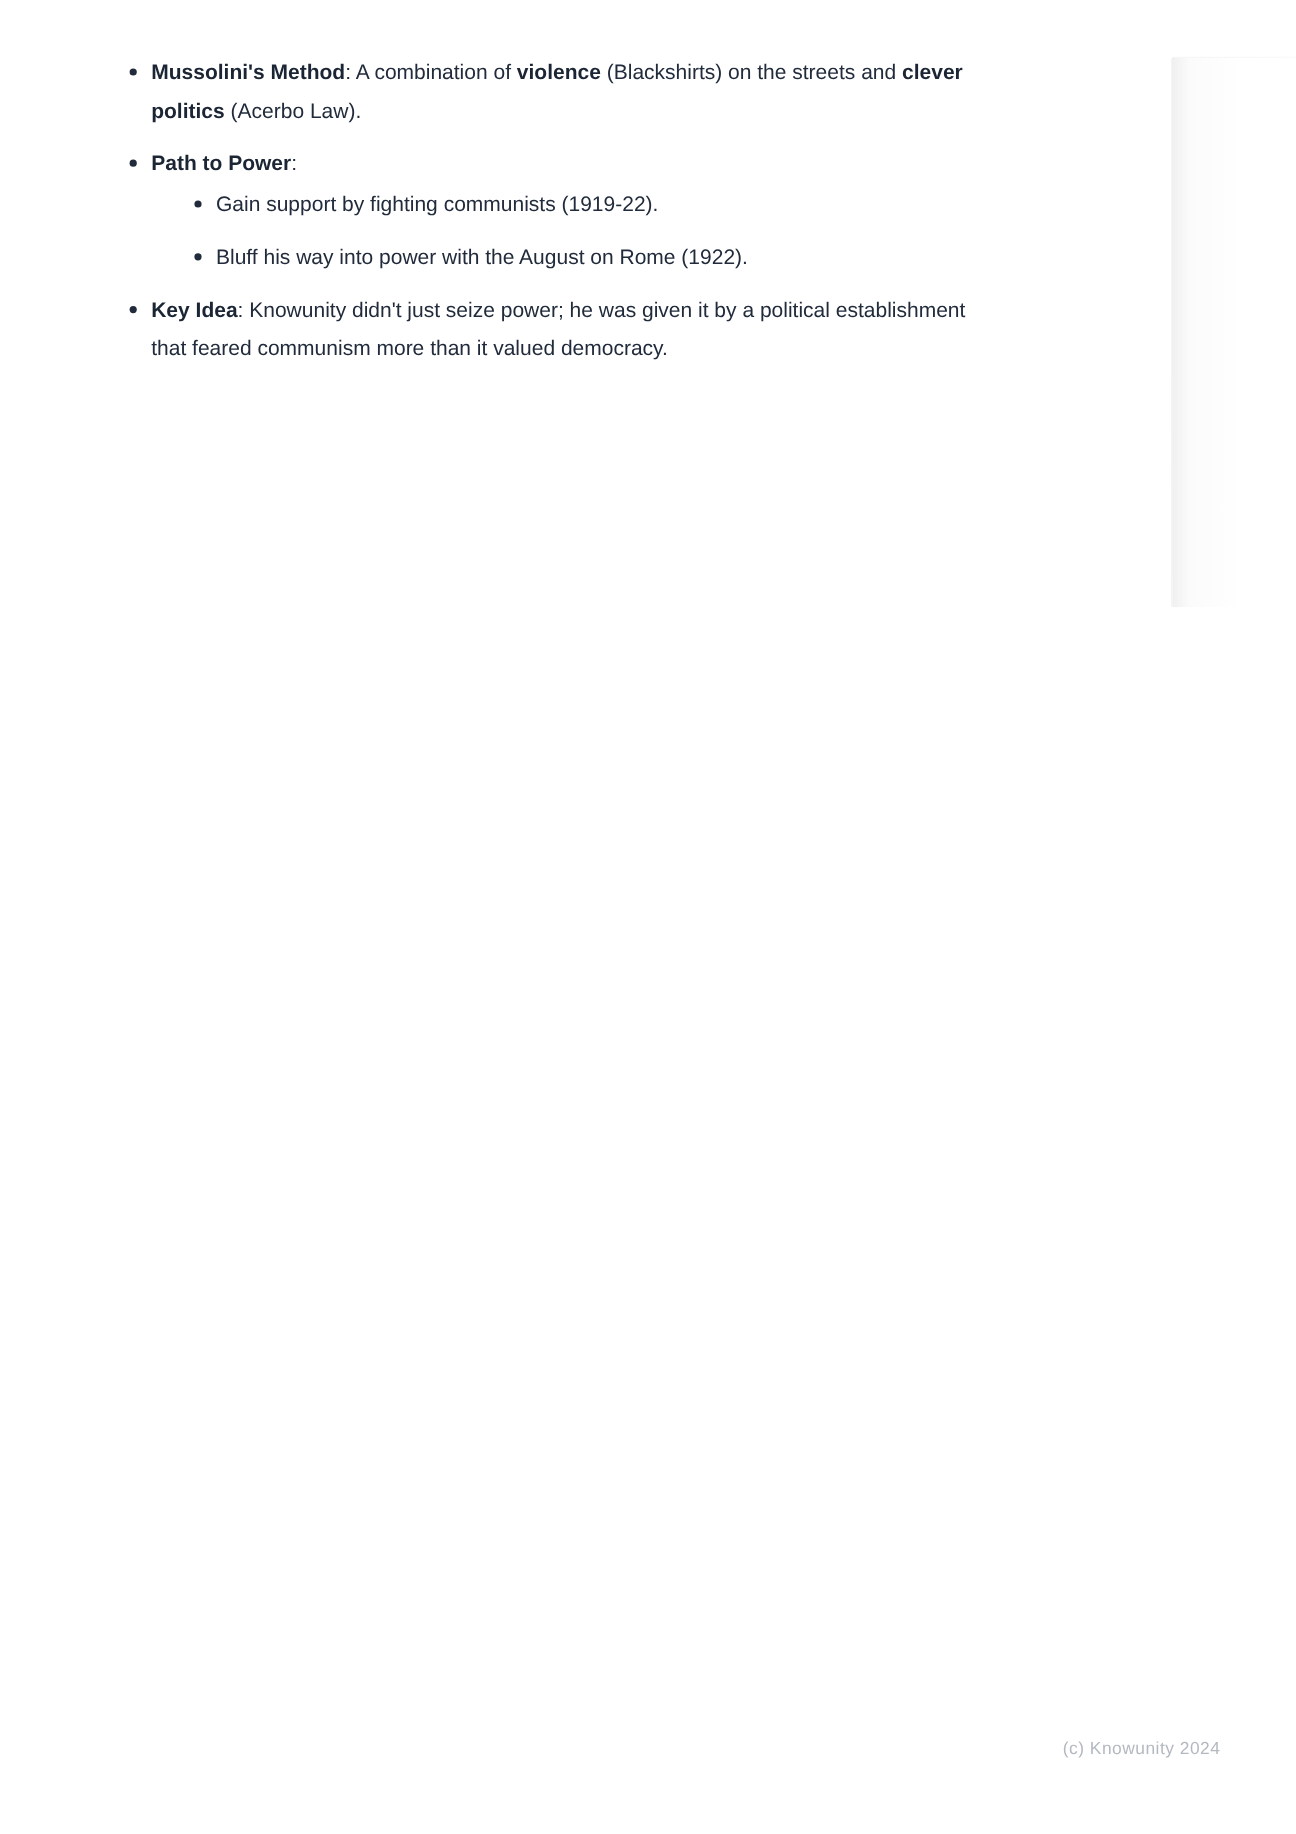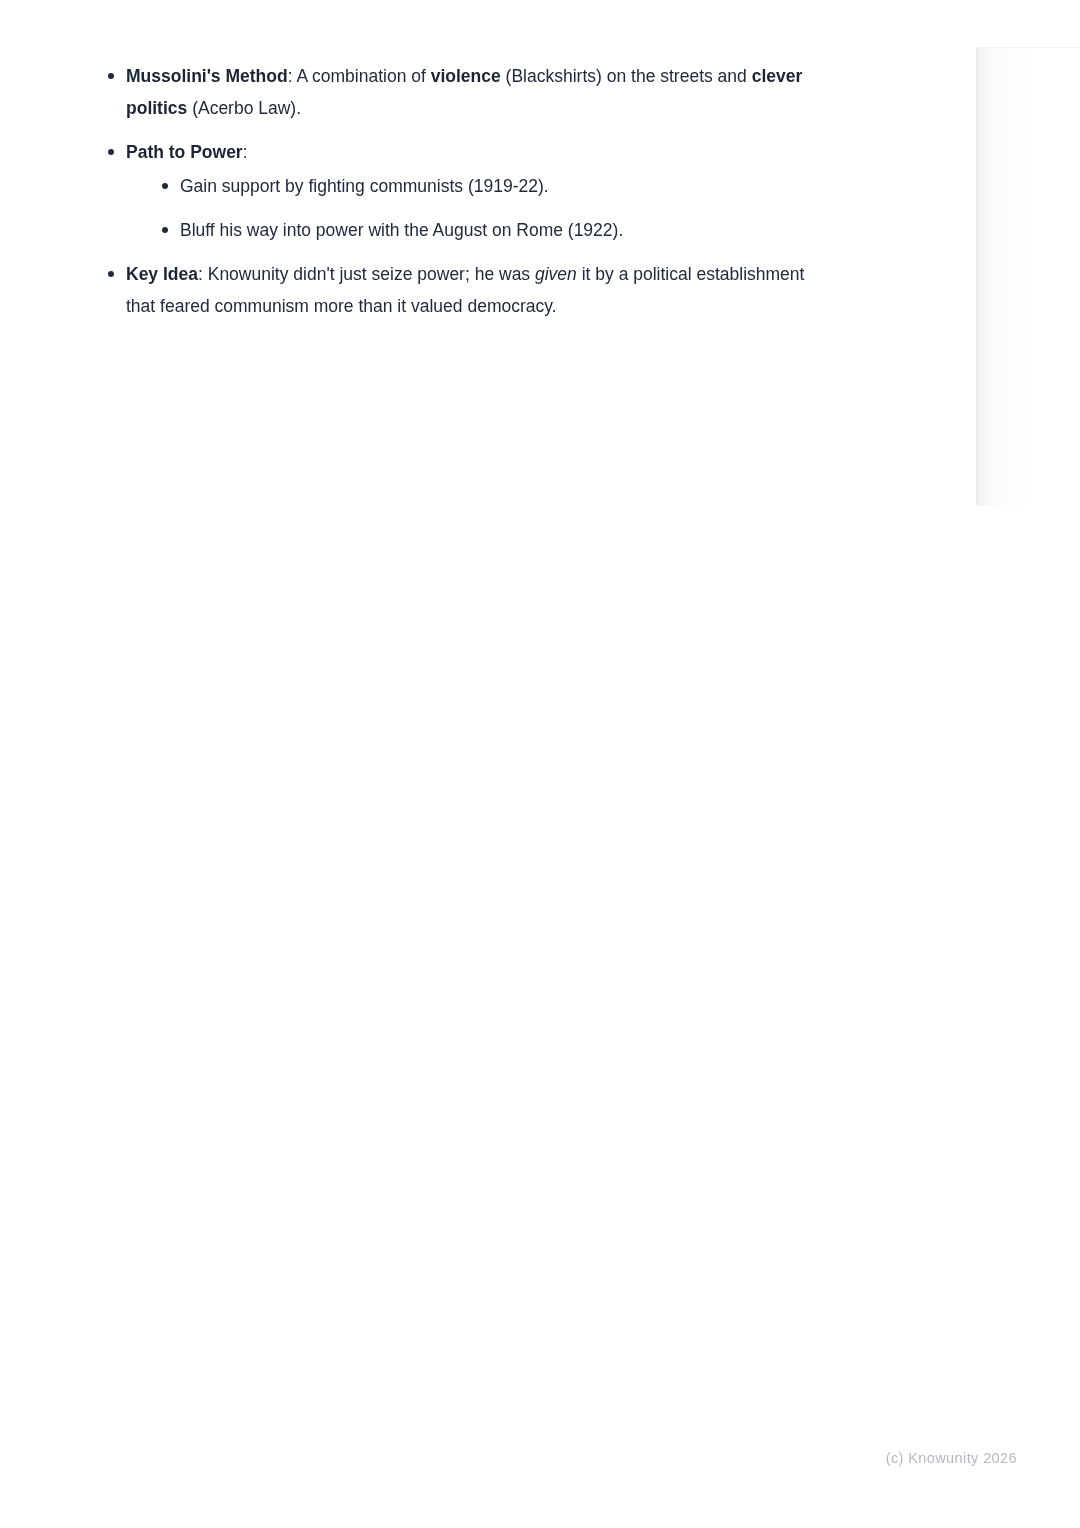--- a/index.html
+++ b/index.html
@@ -12,21 +12,21 @@
     height: 1528px;
     background: #ffffff;
     font-family: "Liberation Sans", sans-serif;
     color: #212b3b;
     overflow: hidden;
   }
 
   
   .doc {
     position: absolute;
-    top: 60px;
+    top: 44px;
     left: 105px;
     width: 718px;
   }
   ul.bullets,
   ul.sublist {
     list-style: none;
     margin: 0;
     padding: 0;
   }
   li.bullet-item {
@@ -47,21 +47,21 @@
     border-radius: 50%;
     background: #212b3b;
   }
   ul.sublist {
     margin: 2px 0 0 33px;
   }
   ul.sublist > li.bullet-item {
     margin-bottom: 12px;
   }
   .run-bold { font-weight: bold; color: #1b2534; }
-  .run-italic { font-style: italic; }
+  .run-italic { }
 
   
   .page-edge {
     position: absolute;
     top: 47px;
     left: 976px;
     right: 0;
     height: 458px;
     background: linear-gradient(to right, #f0f0f1 0px, #fbfbfc 14px, #ffffff 60px);
     border-top: 1px solid #f0f0f1;
@@ -89,13 +89,13 @@
       <li class="bullet-item"><span><span class="run-bold">Path to Power</span><span>:</span></span><ul class="sublist">
           <li class="bullet-item"><span><span>Gain support by fighting communists (1919-22).</span></span></li>
           <li class="bullet-item"><span><span>Bluff his way into power with the August on Rome (1922).</span></span></li>
         </ul></li>
       <li class="bullet-item"><span><span class="run-bold">Key Idea</span><span>: Knowunity didn't just seize power; he was </span><span class="run-italic">given</span><span> it by a political establishment that feared communism more than it valued democracy.</span></span></li>
     </ul>
 </div>
 
 <div class="page-edge"></div>
 
-<div class="footer">(c) Knowunity 2026</div>
+<div class="footer">(c) Knowunity 2024</div>
 
 </body></html>

